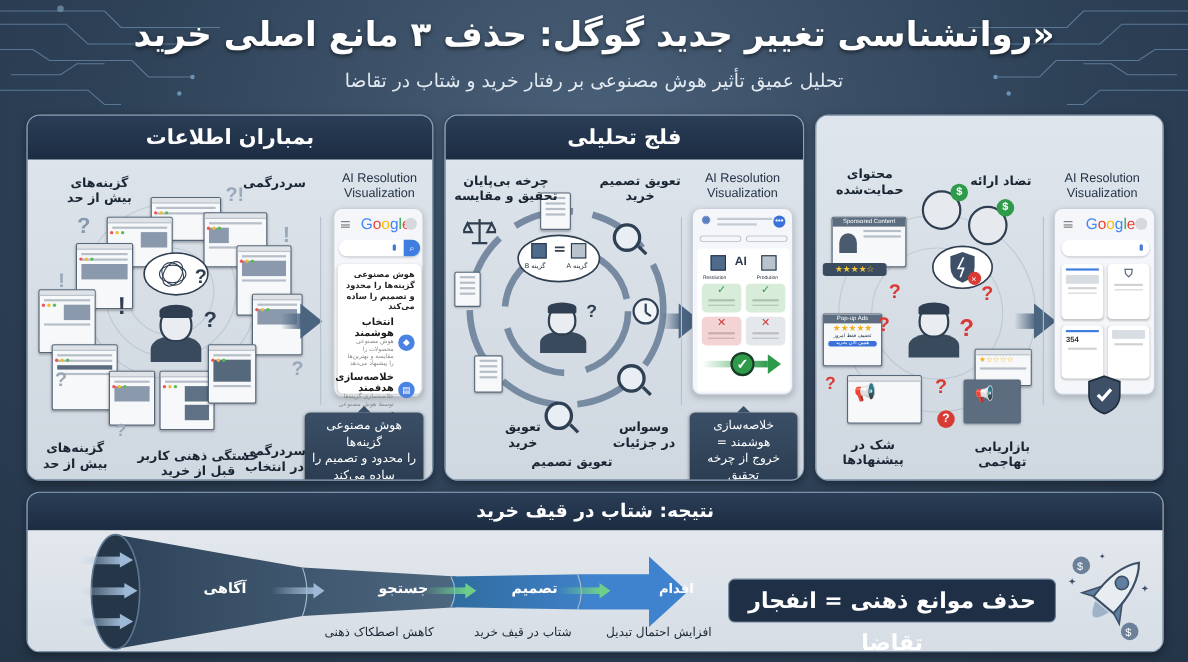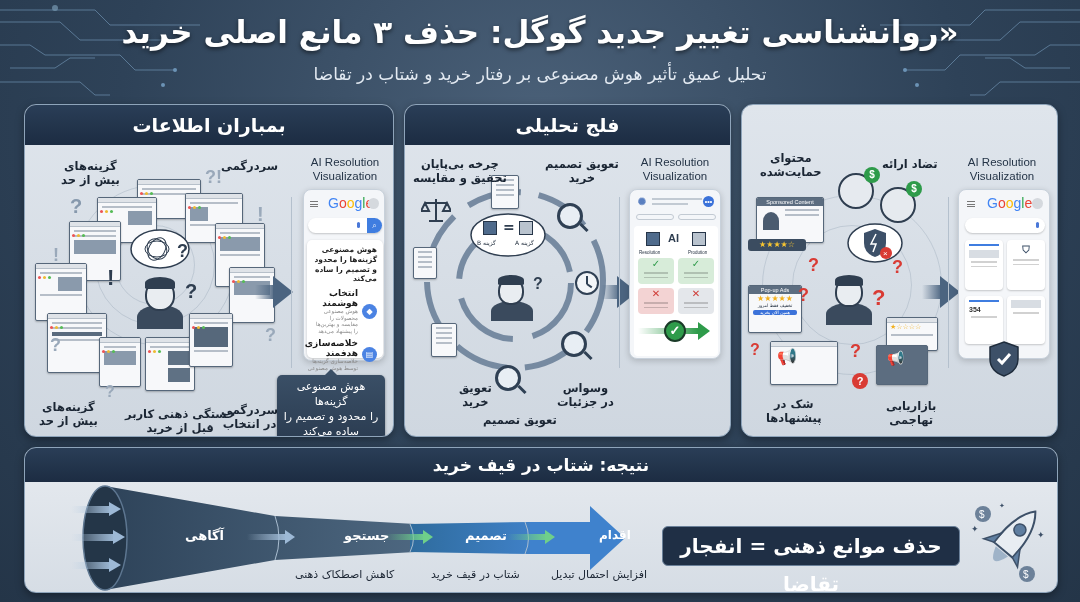--- a/index.html
+++ b/index.html
@@ -396,20 +396,22 @@
         <span style="position:absolute;left:54px;top:24px;font-size:4.5px;font-family:'Liberation Sans',sans-serif">Prodution</span>
         <div class="result-card" style="left:4px;top:32px;width:36px;height:26px;background:#d7ecd9;color:#2e9b4a"><span>✓</span><div class="ln"></div><div class="ln"></div></div>
         <div class="result-card" style="left:44px;top:32px;width:36px;height:26px;background:#d7ecd9;color:#2e9b4a"><span>✓</span><div class="ln"></div><div class="ln"></div></div>
         <div class="result-card" style="left:4px;top:62px;width:36px;height:26px;background:#f3d3d3;color:#cf3a35"><span>✕</span><div class="ln"></div><div class="ln"></div></div>
         <div class="result-card" style="left:44px;top:62px;width:36px;height:26px;background:#e4e7eb;color:#cf3a35"><span>✕</span><div class="ln"></div><div class="ln"></div></div>
         <div style="position:absolute;left:4px;top:102px;width:60px;height:6px;background:linear-gradient(90deg,rgba(46,155,74,0),#2e9b4a)"></div>
         <div style="position:absolute;left:64px;top:96px;border-top:9px solid transparent;border-bottom:9px solid transparent;border-left:12px solid #2e9b4a"></div>
         <div class="circle-ic" style="left:30px;top:94px;width:22px;height:22px;background:#2e9b4a;color:#fff;border:2px solid #1a3a28;font-size:13px;line-height:18px">✓</div>
       </div>
     </div>
+    <div class="note" style="left:222px;top:230px;width:98px;white-space:pre-line;">خلاصه‌سازی هوشمند =
+خروج از چرخه تحقیق</div>
   </div>
 </section>
 
 <section class="panel p3">
   <div class="scene" style="width:317px;height:293px;">
     <div class="ring" style="left:20px;top:50px;width:180px;height:180px;"></div>
     <div class="ring" style="left:50px;top:80px;width:120px;height:120px;"></div>
 
     <div class="minipage" style="left:14px;top:52px;width:68px;height:46px;">
       <div style="background:#5c6d80;color:#fff;font-size:5.5px;text-align:center;line-height:8px;font-family:'Liberation Sans',sans-serif">Sponsored Content</div>

